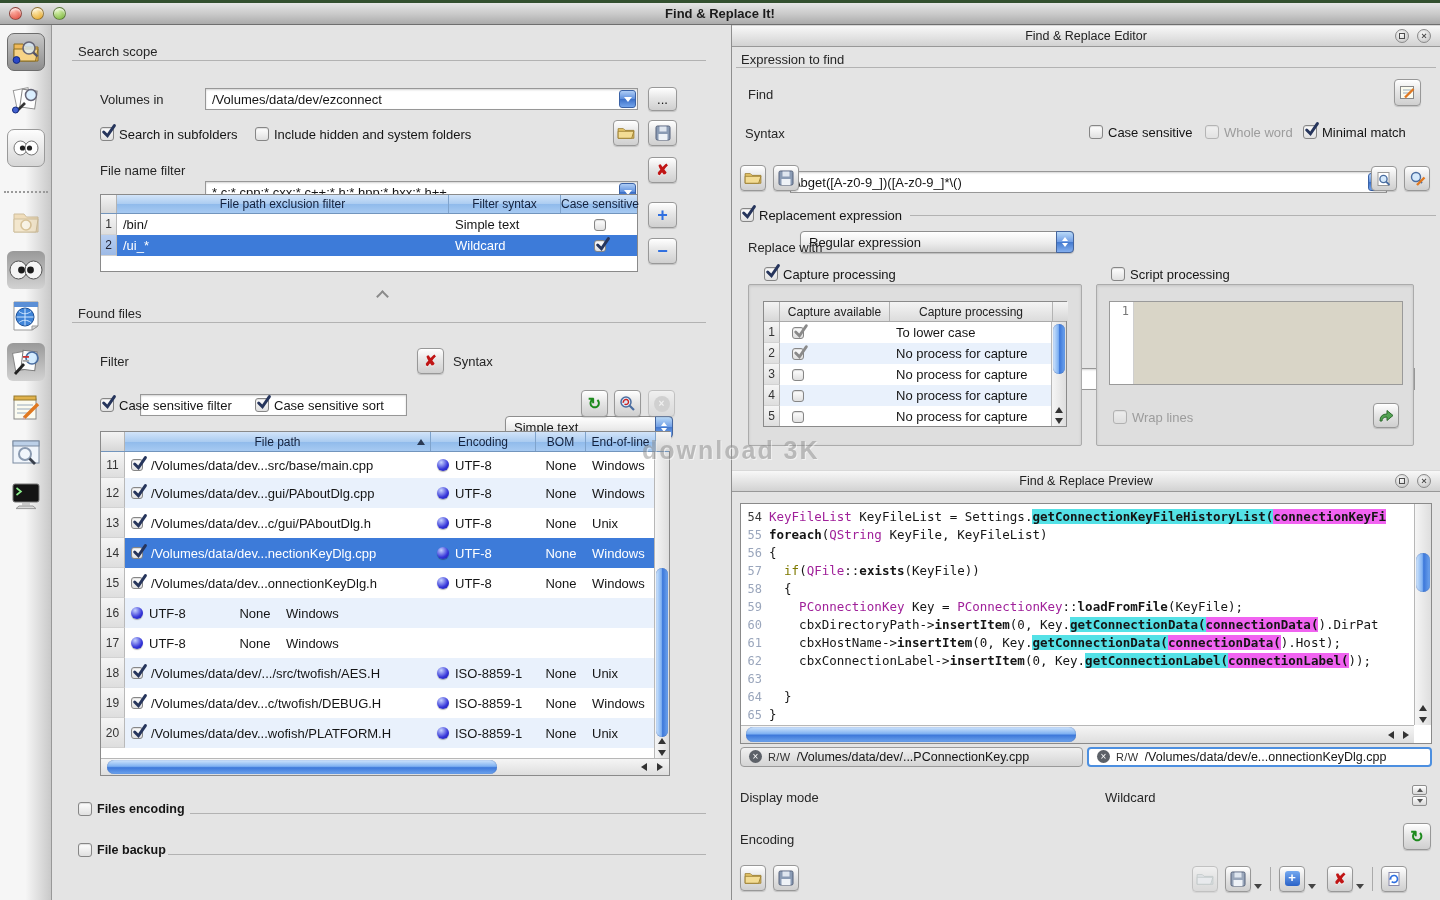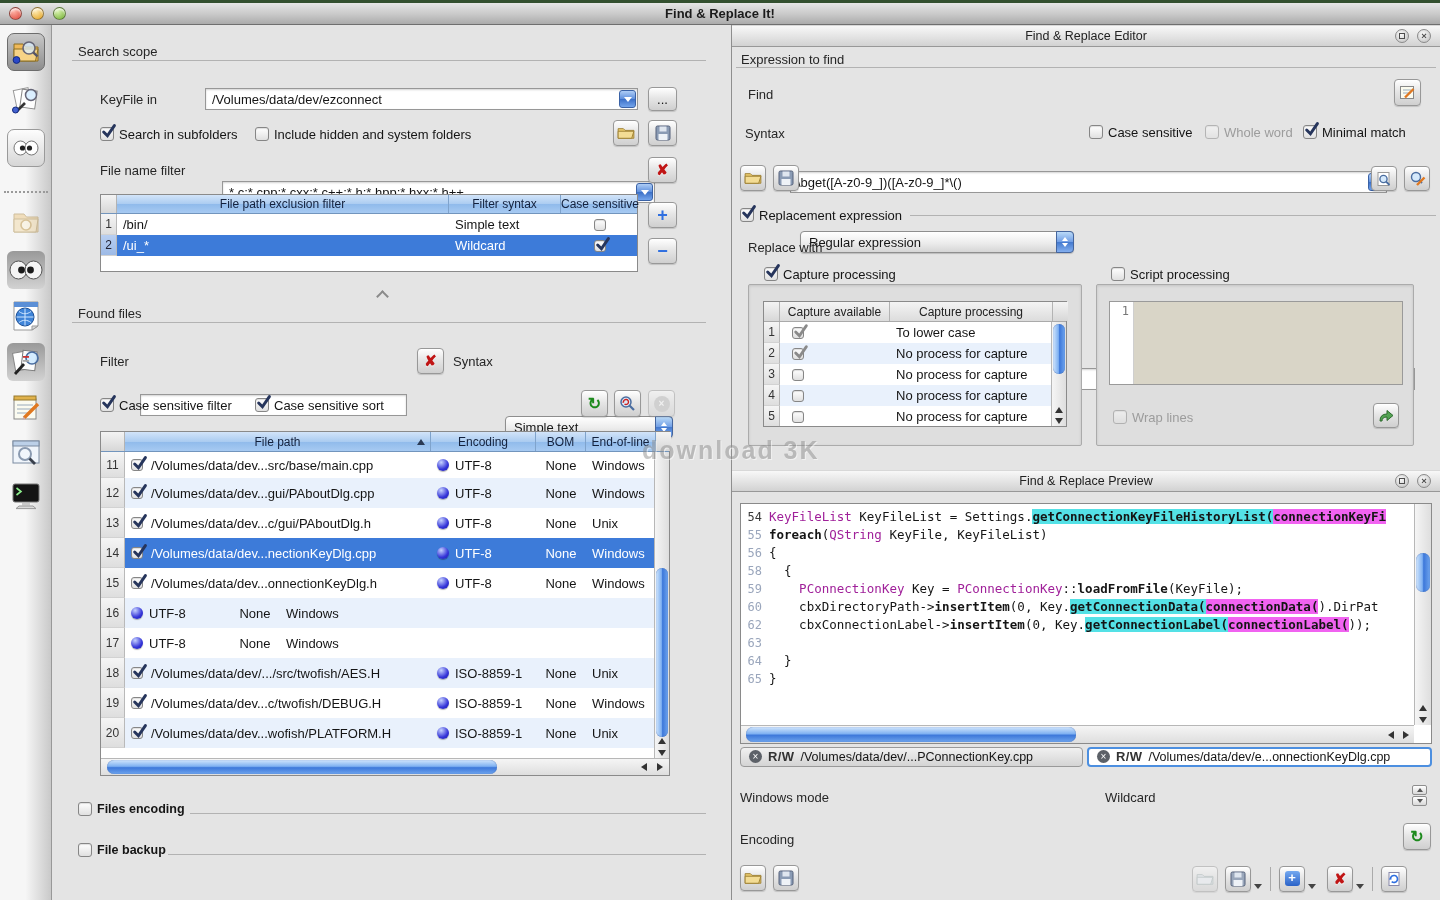--- a/index.html
+++ b/index.html
@@ -96,21 +96,21 @@
   .type{color:#a0219a}
   .kw{color:#7e7a00}
   .bold{font-weight:bold}
   .found{background:#54e1e6;font-weight:bold}
   .repl{background:#f163f1;font-weight:bold}
 
   
   .ptab{display:flex;align-items:center;gap:6px;padding:0 8px;height:20px;border:1px solid #999;border-radius:4px;background:linear-gradient(#f1f1f1,#d4d4d4);font-size:12.5px;overflow:hidden;white-space:nowrap}
   .ptab.active{background:#fff;border:2px solid #4c8fe0}
   .tclose{width:13px;height:13px;border-radius:50%;background:#5c6168;color:#fff;font-size:10px;line-height:13px;text-align:center;flex:none}
-  .rw{font-size:13px;font-weight:bold;color:#333;letter-spacing:.4px;flex:none}
+  .rw{font-size:11px;font-weight:normal;color:#333;letter-spacing:.4px;flex:none}
   .tpath{overflow:hidden}
 
   .watermark{position:absolute;left:642px;top:436px;font-size:25px;font-weight:bold;color:#8f8f8f;opacity:.5;letter-spacing:2px;text-shadow:1px 1px 0 #fff;white-space:nowrap}
   .chev{width:9px;height:9px;border-left:2px solid #8a8a8a;border-top:2px solid #8a8a8a;transform:rotate(45deg)}
   .stepper{display:flex;flex-direction:column;gap:1px}
   .stepper .sbtn{width:15px;height:10px;border:1px solid #8e8e8e;border-radius:2px;background:linear-gradient(#fff,#d8d8d8);display:flex;align-items:center;justify-content:center}
   .stepper .t-up{border-bottom-width:4px;border-left-width:3px;border-right-width:3px;border-bottom-color:#555}
   .stepper .t-down{border-top-width:4px;border-left-width:3px;border-right-width:3px;border-top-color:#555}
   .vsep{width:1px;background:#aaa;height:24px;margin:0 8px}
 </style>
@@ -217,21 +217,21 @@
           <path d="M5.5 6 l4.5 3.5 -4.5 3.5" stroke="#8ef08e" stroke-width="1.6" fill="none"></path>
           <rect x="11" y="21" width="8" height="2.5" fill="#c9c9c9"></rect>
           <path d="M8 24 h14 l3 2.6 H5 z" fill="#d9d9d9" stroke="#999"></path>
         </svg>
     </div>
   </div>
 
   <span class="abs slabel" style="left:78px;top:44px">Search scope</span>
   <div class="abs hline" style="left:72px;top:60px;width:634px"></div>
 
-  <span class="abs slabel" style="left:100px;top:92px">KeyFile in</span>
+  <span class="abs slabel" style="left:100px;top:92px">Volumes in</span>
   <div class="abs combo" style="left:205px;top:88px;width:433px;height:22px">
     <span>/Volumes/data/dev/ezconnect</span>
     <span class="arrow-btn">
         <span class="tri-d"></span>
       </span>
   </div>
   <div class="abs btn" style="left:648px;top:87px;width:29px;height:24px">
     <span>...</span>
   </div>
 
@@ -255,21 +255,21 @@
   </div>
   <div class="abs btn" style="left:648px;top:120px;width:29px;height:26px">
     <svg width="16" height="16" viewBox="0 0 16 16">
         <rect x="1" y="1" width="14" height="14" rx="1.5" fill="#8a9bb4" stroke="#55617a"></rect>
         <rect x="4.5" y="1.5" width="7" height="5" fill="#dfe6ef"></rect>
         <rect x="3.5" y="9" width="9" height="6" fill="#eef2f7"></rect>
       </svg>
   </div>
 
   <span class="abs slabel" style="left:100px;top:163px">File name filter</span>
-  <div class="abs combo" style="left:222px;top:159px;width:433px;height:22px">
+  <div class="abs combo" style="left:205px;top:159px;width:433px;height:22px">
     <span>*.c;*.cpp;*.cxx;*.c++;*.h;*.hpp;*.hxx;*.h++</span>
     <span class="arrow-btn">
         <span class="tri-d"></span>
       </span>
   </div>
   <div class="abs btn" style="left:648px;top:157px;width:29px;height:26px">
     <span class="glyph-red">✘</span>
   </div>
 
   <div class="tbl" style="left:100px;top:194px;width:538px;height:78px">
@@ -770,23 +770,25 @@
         <span class="sq"></span>
       </span>
     <span class="wbtn" style="position:absolute;right:9px">×</span>
   </div>
 
   <div class="codebox" style="left:740px;top:503px;width:692px;height:241px">
     <div style="position:absolute;left:0;top:0;right:17px;bottom:18px;overflow:hidden;padding-top:4px">
         <div class="code-line"><span class="lnum cur">54</span><span class="lbody"><span class="type">KeyFileList</span><span> KeyFileList = Settings.</span><span class="found">getConnectionKeyFileHistoryList(</span><span class="repl">connectionKeyFi</span></span></div>
         <div class="code-line"><span class="lnum">55</span><span class="lbody"><span class="bold">foreach</span><span>(</span><span class="type">QString</span><span> KeyFile, KeyFileList)</span></span></div>
         <div class="code-line"><span class="lnum">56</span><span class="lbody"><span>{</span></span></div>
+        <div class="code-line"><span class="lnum">57</span><span class="lbody"><span>  </span><span class="kw">if</span><span>(</span><span class="type">QFile</span><span>::</span><span class="bold">exists</span><span>(KeyFile))</span></span></div>
         <div class="code-line"><span class="lnum">58</span><span class="lbody"><span>  {</span></span></div>
         <div class="code-line"><span class="lnum">59</span><span class="lbody"><span>    </span><span class="type">PConnectionKey</span><span> Key = </span><span class="type">PConnectionKey</span><span>::</span><span class="bold">loadFromFile</span><span>(KeyFile);</span></span></div>
         <div class="code-line"><span class="lnum">60</span><span class="lbody"><span>    cbxDirectoryPath-&gt;</span><span class="bold">insertItem</span><span>(0, Key.</span><span class="found">getConnectionData(</span><span class="repl">connectionData(</span><span>).DirPat</span></span></div>
+        <div class="code-line"><span class="lnum">61</span><span class="lbody"><span>    cbxHostName-&gt;</span><span class="bold">insertItem</span><span>(0, Key.</span><span class="found">getConnectionData(</span><span class="repl">connectionData(</span><span>).Host);</span></span></div>
         <div class="code-line"><span class="lnum">62</span><span class="lbody"><span>    cbxConnectionLabel-&gt;</span><span class="bold">insertItem</span><span>(0, Key.</span><span class="found">getConnectionLabel(</span><span class="repl">connectionLabel(</span><span>));</span></span></div>
         <div class="code-line"><span class="lnum">63</span></div>
         <div class="code-line"><span class="lnum">64</span><span class="lbody"><span>  }</span></span></div>
         <div class="code-line"><span class="lnum">65</span><span class="lbody"><span>}</span></span></div>
       </div>
     <div class="sbv" style="right:0;top:0;width:17px;bottom:18px">
       <span class="thumb-v" style="top:22%;height:18%"></span>
       <span style="position:absolute;bottom:14px;left:4px" class="t t-up"></span>
       <span style="position:absolute;bottom:2px;left:4px" class="t t-down"></span>
     </div>
@@ -806,21 +808,21 @@
       </div>
 
       <div class="ptab active" style="flex:1">
         <span class="tclose">×</span>
         <span class="rw">R/W</span>
         <span class="tpath">/Volumes/data/dev/e...onnectionKeyDlg.cpp</span>
       </div>
 
   </div>
 
-  <span class="abs slabel" style="left:740px;top:790px">Windows mode</span>
+  <span class="abs slabel" style="left:740px;top:790px">Display mode</span>
 
   <span class="abs slabel" style="left:1105px;top:790px">Wildcard</span>
 
   <div class="abs stepper" style="left:1412px;top:785px">
     <span class="sbtn">
         <span class="t t-up"></span>
       </span>
     <span class="sbtn">
         <span class="t t-down"></span>
       </span>

